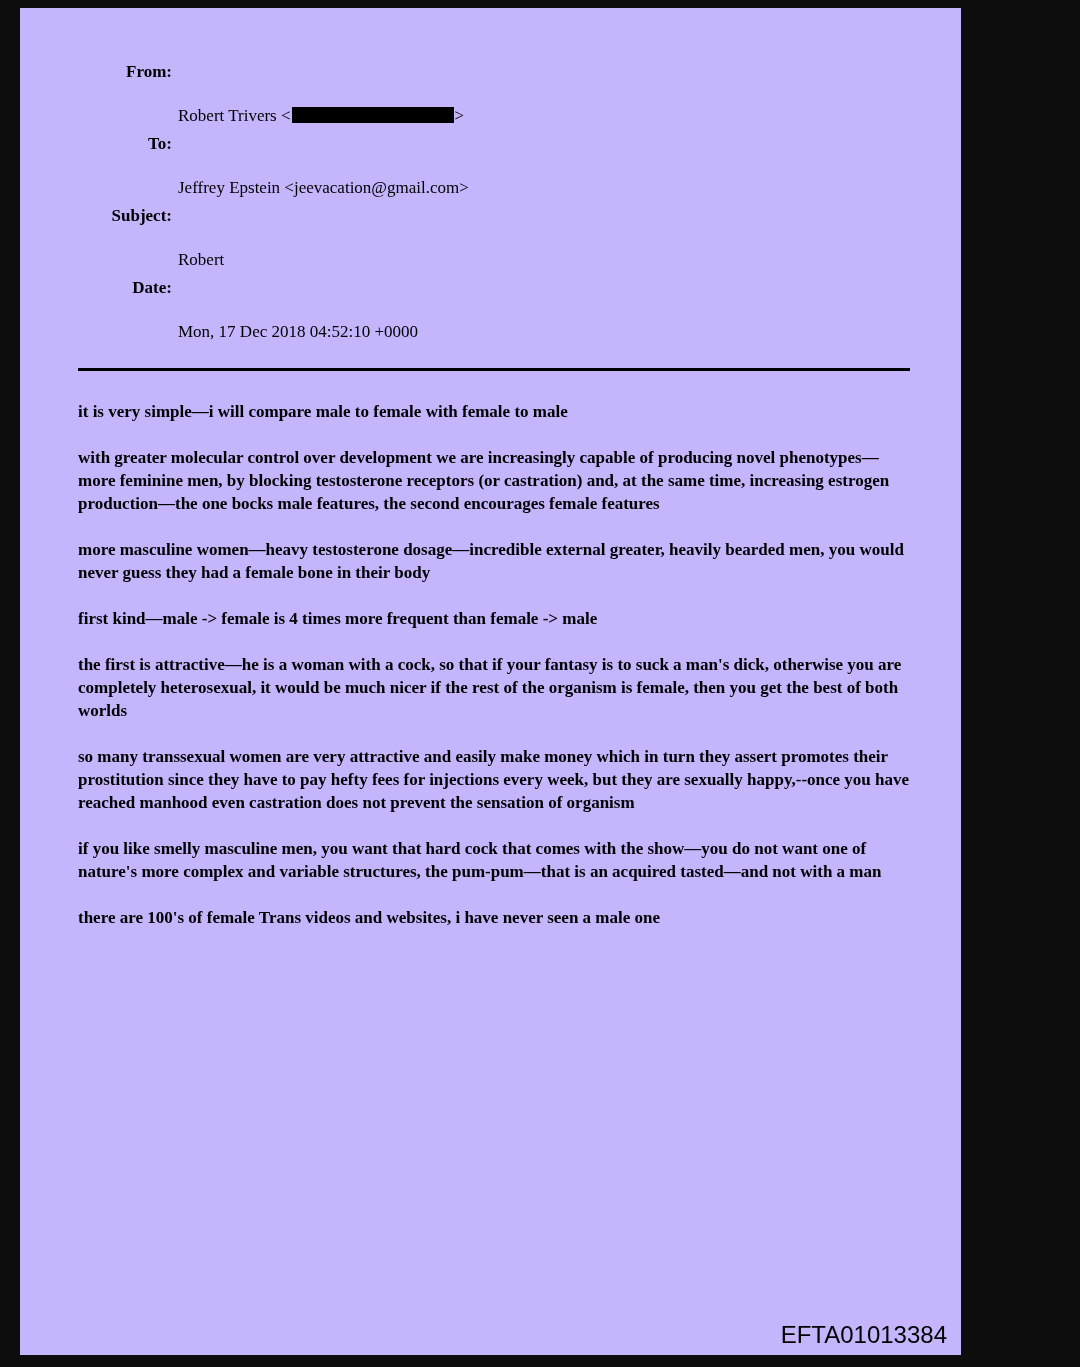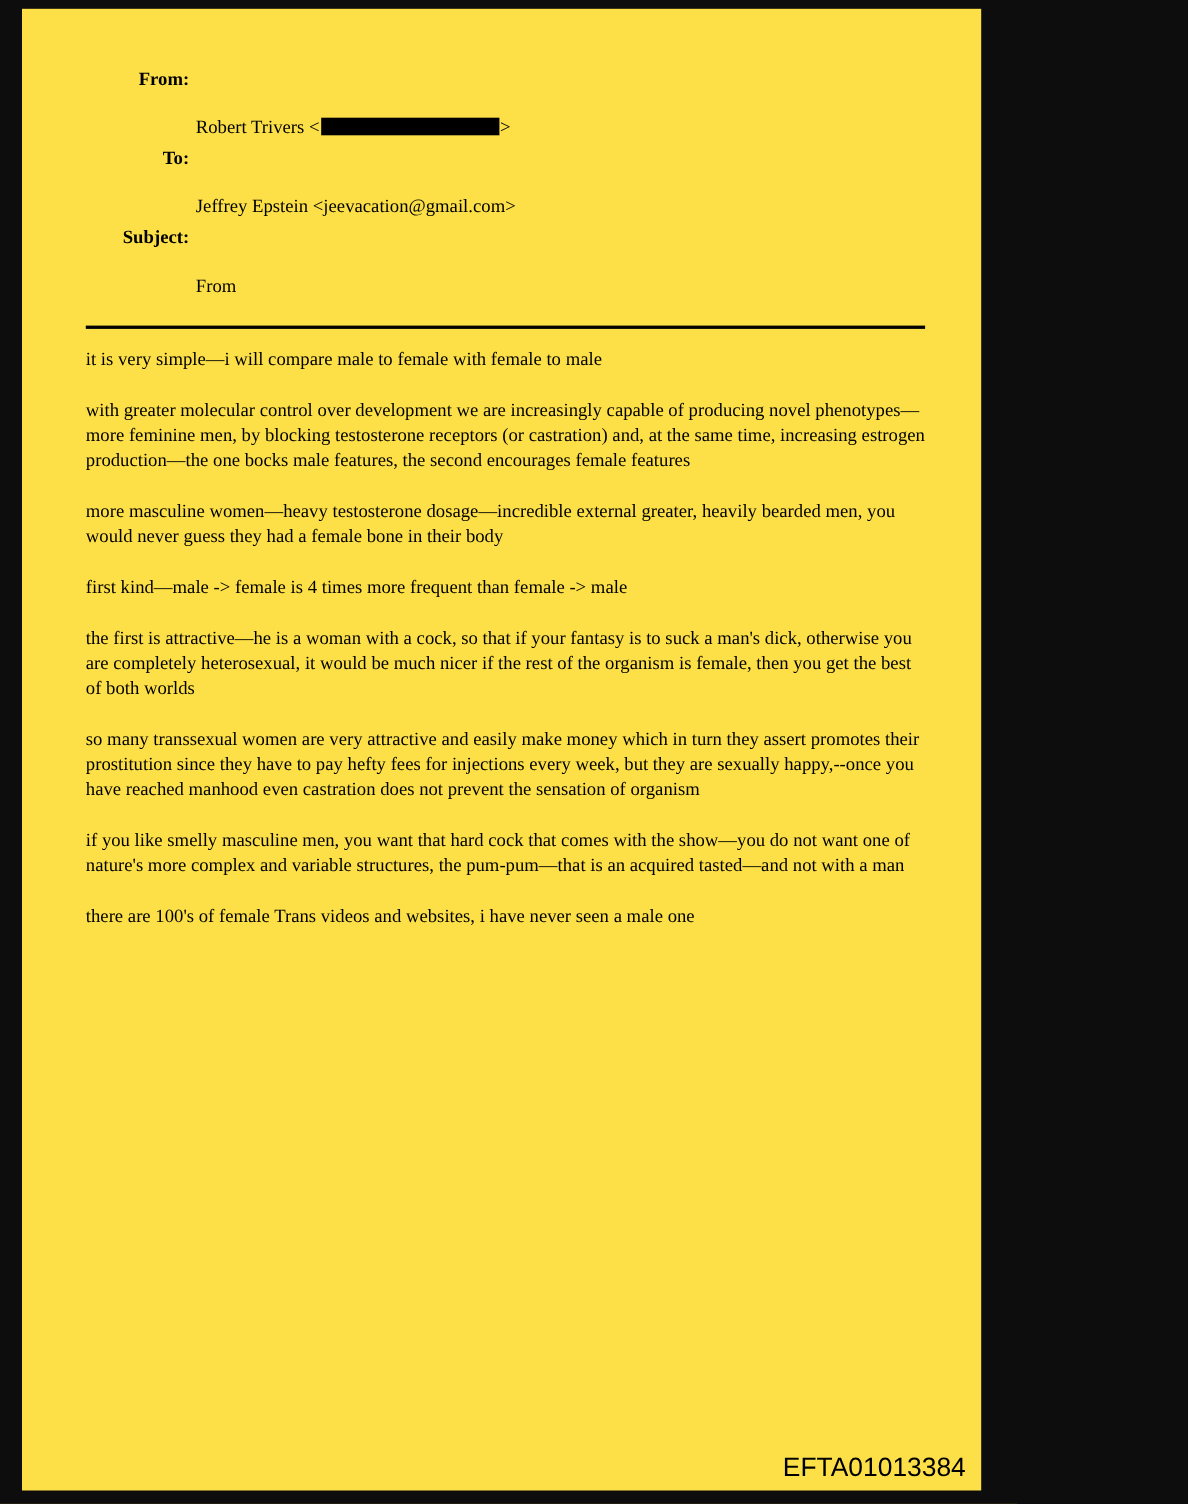--- a/index.html
+++ b/index.html
@@ -12,23 +12,23 @@
     position: relative;
     width: 1080px;
     height: 1367px;
     background: #0d0d0d;
     overflow: hidden;
   }
   .page {
     position: absolute;
     left: 20px;
     top: 8px;
-    width: 872px;
+    width: 941px;
     height: 1347px;
-    background: #fde047;
+    background: #c4b5fd;
     color: #000000;
   }
   .content {
     padding: 50px 51px 0 58px;
   }
   .header-row {
     display: flex;
     line-height: 28px;
     font-size: 17px;
   }
@@ -51,21 +51,22 @@
     vertical-align: -2px;
     margin: 0 1px;
   }
   .rule {
     border: none;
     border-top: 3px solid #000000;
     margin: 22px 0 0 0;
     height: 0;
   }
   .body-text {
-    margin-top: 16px;
+    margin-top: 29px;
+    font-weight: bold;
   }
   .body-text p {
     font-size: 17px;
     line-height: 23px;
     margin: 0 0 23px 0;
   }
   .bates {
     position: absolute;
     right: 14px;
     bottom: 6px;
@@ -85,21 +86,25 @@
         <div class="header-row">
           <span class="header-label">From:</span>
           <span class="header-value"><span>Robert Trivers &lt;</span><span class="redaction"></span><span>&gt;</span></span>
         </div>
         <div class="header-row">
           <span class="header-label">To:</span>
           <span class="header-value">Jeffrey Epstein &lt;jeevacation@gmail.com&gt;</span>
         </div>
         <div class="header-row">
           <span class="header-label">Subject:</span>
-          <span class="header-value">From</span>
+          <span class="header-value">Robert</span>
+        </div>
+        <div class="header-row">
+          <span class="header-label">Date:</span>
+          <span class="header-value">Mon, 17 Dec 2018 04:52:10 +0000</span>
         </div>
       </div>
 
       <hr class="rule">
 
       <div class="body-text">
         <p>it is very simple—i will compare male to female with female to male</p>
         <p>with greater molecular control over development we are increasingly capable of producing novel phenotypes—more feminine men, by blocking testosterone receptors (or castration) and, at the same time, increasing estrogen production—the one bocks male features, the second encourages female features</p>
         <p>more masculine women—heavy testosterone dosage—incredible external greater, heavily bearded men, you would never guess they had a female bone in their body</p>
         <p>first kind—male -&gt; female is 4 times more frequent than female -&gt; male</p>

